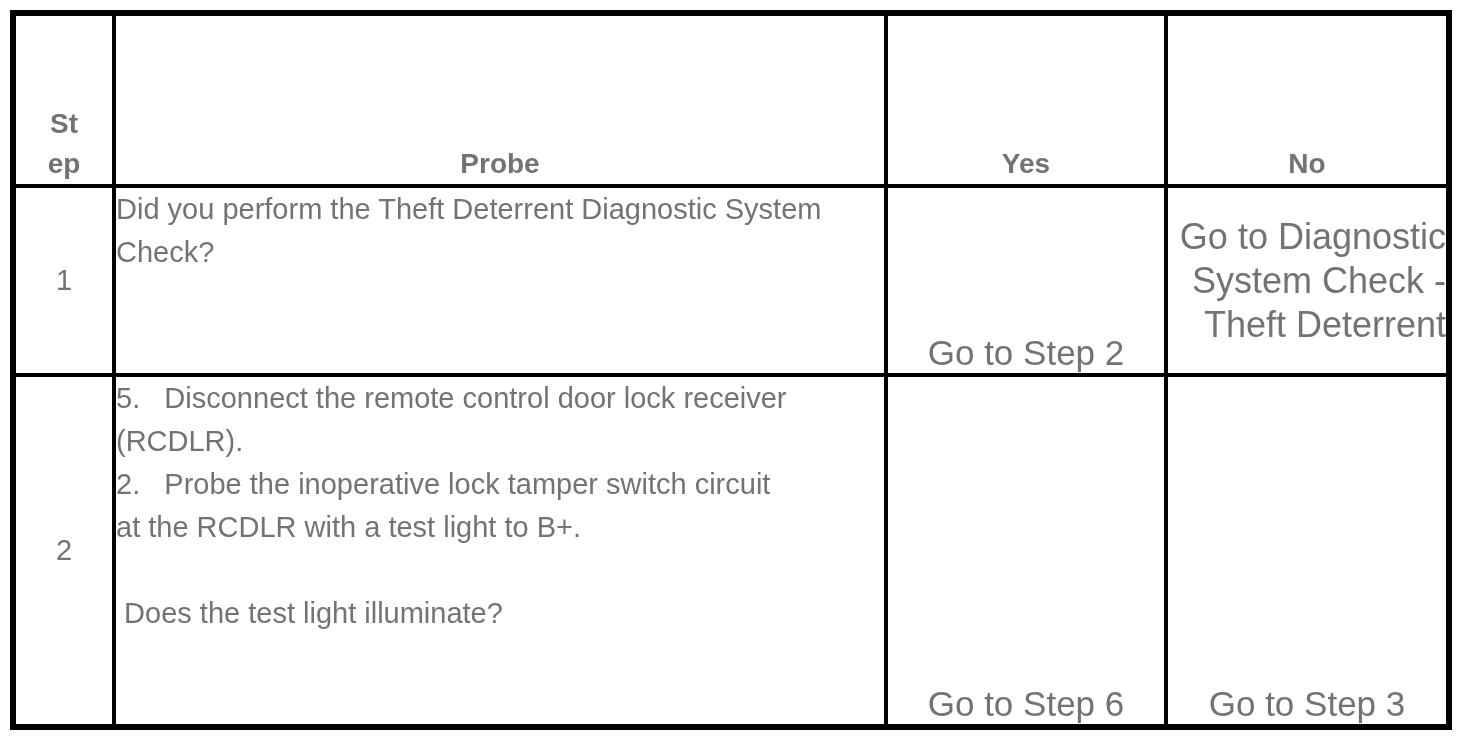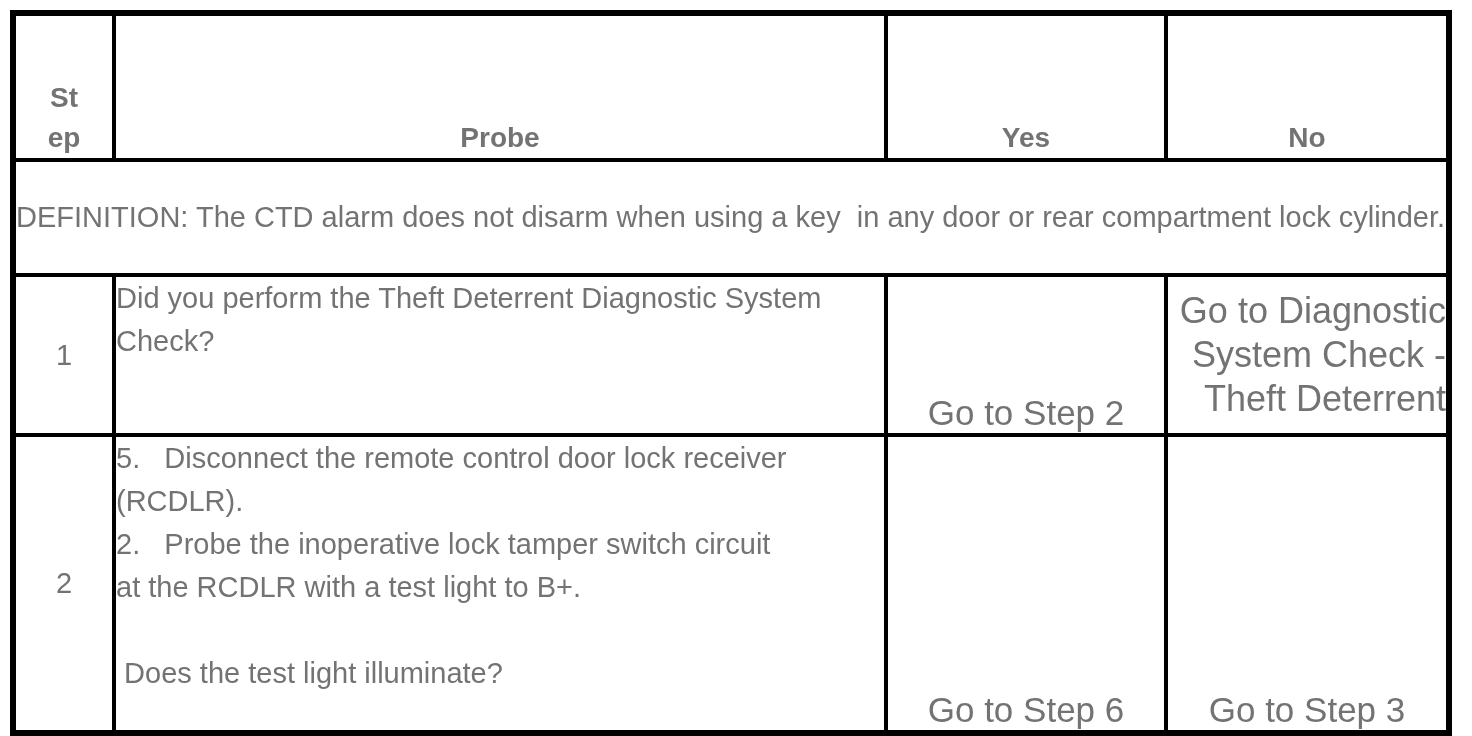--- a/index.html
+++ b/index.html
@@ -106,23 +106,20 @@
     <tbody>
       <tr class="r-header">
         <th class="hdr">
           <div>St</div>
           <div>ep</div>
         </th>
         <th class="hdr">Probe</th>
         <th class="hdr">Yes</th>
         <th class="hdr">No</th>
       </tr>
-      <tr class="r-def">
-        <td class="def-cell" colspan="4">DEFINITION: The CTD alarm does not disarm when using a key  in any door or rear compartment lock cylinder.</td>
-      </tr>
       <tr class="r-1">
         <td class="step-cell">1</td>
         <td class="action-cell">
             <div class="line">Did you perform the Theft Deterrent Diagnostic System</div>
             <div class="line">Check?</div>
           </td>
         <td class="bottom-cell">Go to Step 2</td>
         <td class="center-cell">
             <div class="line">Go to Diagnostic</div>
             <div class="line">System Check -</div>

